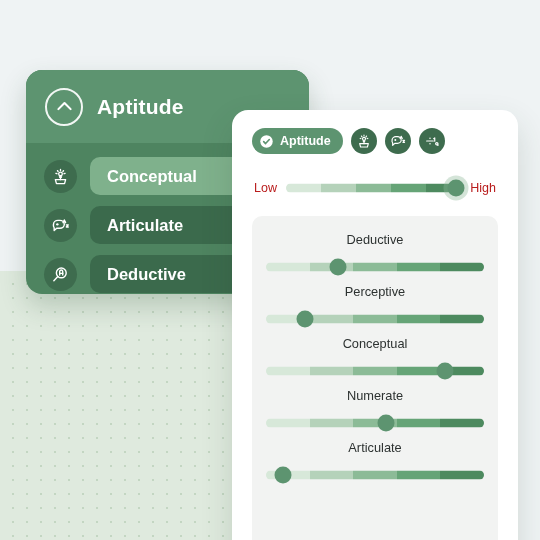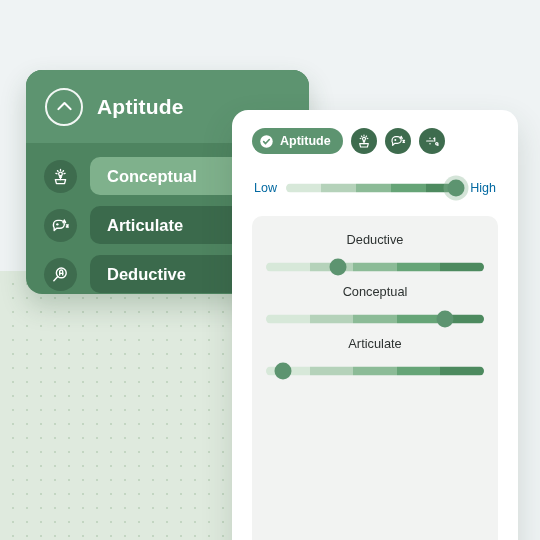--- a/index.html
+++ b/index.html
@@ -143,21 +143,21 @@
   
   .legend-row {
     display: flex;
     align-items: center;
     gap: 9px;
     margin-top: 24px;
     padding: 0 2px;
   }
   .legend-label {
     font-size: 12.5px;
-    color: #0369a1;
+    color: #b91c1c;
     flex: none;
   }
   .legend-track-wrap { flex: 1; position: relative; height: 20px; }
 
   .track {
     position: absolute;
     top: 50%;
     left: 0; right: 0;
     transform: translateY(-50%);
     height: 9px;
@@ -324,33 +324,59 @@
               <span style="background: rgb(215, 232, 217);"></span>
               <span style="background: rgb(181, 210, 186);"></span>
               <span style="background: rgb(140, 187, 151);"></span>
               <span style="background: rgb(102, 164, 119);"></span>
               <span style="background: rgb(77, 138, 95);"></span>
             </div>
             <div class="thumb" style="left: 33%;"></div>
           </div>
         </div>
         <div class="slider-block">
+          <div class="slider-title">Perceptive</div>
+          <div class="slider-track-wrap">
+            <div class="track">
+              <span style="background: rgb(215, 232, 217);"></span>
+              <span style="background: rgb(181, 210, 186);"></span>
+              <span style="background: rgb(140, 187, 151);"></span>
+              <span style="background: rgb(102, 164, 119);"></span>
+              <span style="background: rgb(77, 138, 95);"></span>
+            </div>
+            <div class="thumb" style="left: 18%;"></div>
+          </div>
+        </div>
+        <div class="slider-block">
           <div class="slider-title">Conceptual</div>
           <div class="slider-track-wrap">
             <div class="track">
               <span style="background: rgb(215, 232, 217);"></span>
               <span style="background: rgb(181, 210, 186);"></span>
               <span style="background: rgb(140, 187, 151);"></span>
               <span style="background: rgb(102, 164, 119);"></span>
               <span style="background: rgb(77, 138, 95);"></span>
             </div>
             <div class="thumb" style="left: 82%;"></div>
           </div>
         </div>
         <div class="slider-block">
+          <div class="slider-title">Numerate</div>
+          <div class="slider-track-wrap">
+            <div class="track">
+              <span style="background: rgb(215, 232, 217);"></span>
+              <span style="background: rgb(181, 210, 186);"></span>
+              <span style="background: rgb(140, 187, 151);"></span>
+              <span style="background: rgb(102, 164, 119);"></span>
+              <span style="background: rgb(77, 138, 95);"></span>
+            </div>
+            <div class="thumb" style="left: 55%;"></div>
+          </div>
+        </div>
+        <div class="slider-block">
           <div class="slider-title">Articulate</div>
           <div class="slider-track-wrap">
             <div class="track">
               <span style="background: rgb(215, 232, 217);"></span>
               <span style="background: rgb(181, 210, 186);"></span>
               <span style="background: rgb(140, 187, 151);"></span>
               <span style="background: rgb(102, 164, 119);"></span>
               <span style="background: rgb(77, 138, 95);"></span>
             </div>
             <div class="thumb" style="left: 8%;"></div>

